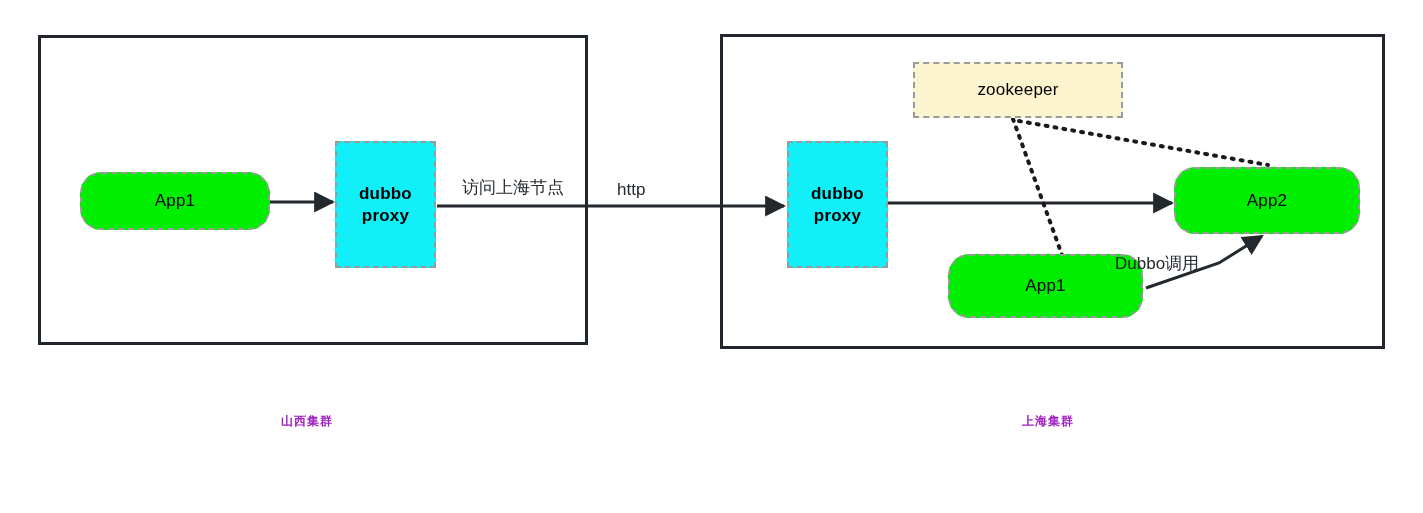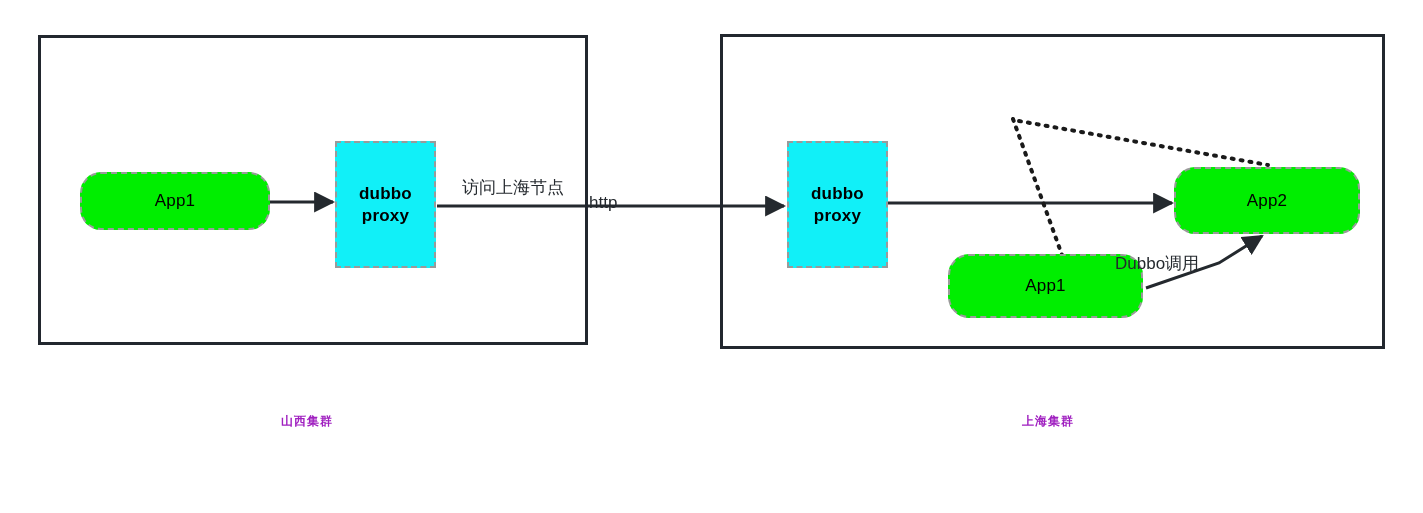--- a/index.html
+++ b/index.html
@@ -103,32 +103,35 @@
   <div class="node cyan" style="left:335px; top:141px; width:101px; height:127px; flex-direction:column;">
     <span>dubbo</span>
     <span>proxy</span>
   </div>
 
   <div class="node cyan" style="left:787px; top:141px; width:101px; height:127px; flex-direction:column;">
     <span>dubbo</span>
     <span>proxy</span>
   </div>
 
+  <div class="node yellow" style="left:913px; top:62px; width:210px; height:56px;">
+    <span>zookeeper</span>
+  </div>
 
   <div class="node green" style="left:1174px; top:167px; width:186px; height:67px;">
     <span>App2</span>
   </div>
 
   <div class="node green" style="left:948px; top:254px; width:195px; height:64px;">
     <span>App1</span>
   </div>
 
   <div class="edge-label" style="left:462px; top:176px;font-family:Liberation Mono, monospace;">访问上海节点</div>
 
-  <div class="edge-label" style="left:589px; top:193px;">http</div>
+  <div class="edge-label" style="left:589px; top:180px;padding-left:28px;">http</div>
 
   <div class="edge-label" style="left:1115px; top:252px;">Dubbo调用</div>
 
   <div class="cluster-caption" style="left:307px; top:413px; transform:translateX(-50%);">山西集群</div>
 
   <div class="cluster-caption" style="left:1048px; top:413px; transform:translateX(-50%);font-family:Liberation Mono, monospace;">上海集群</div>
 
 </div>
 
 </body></html>

